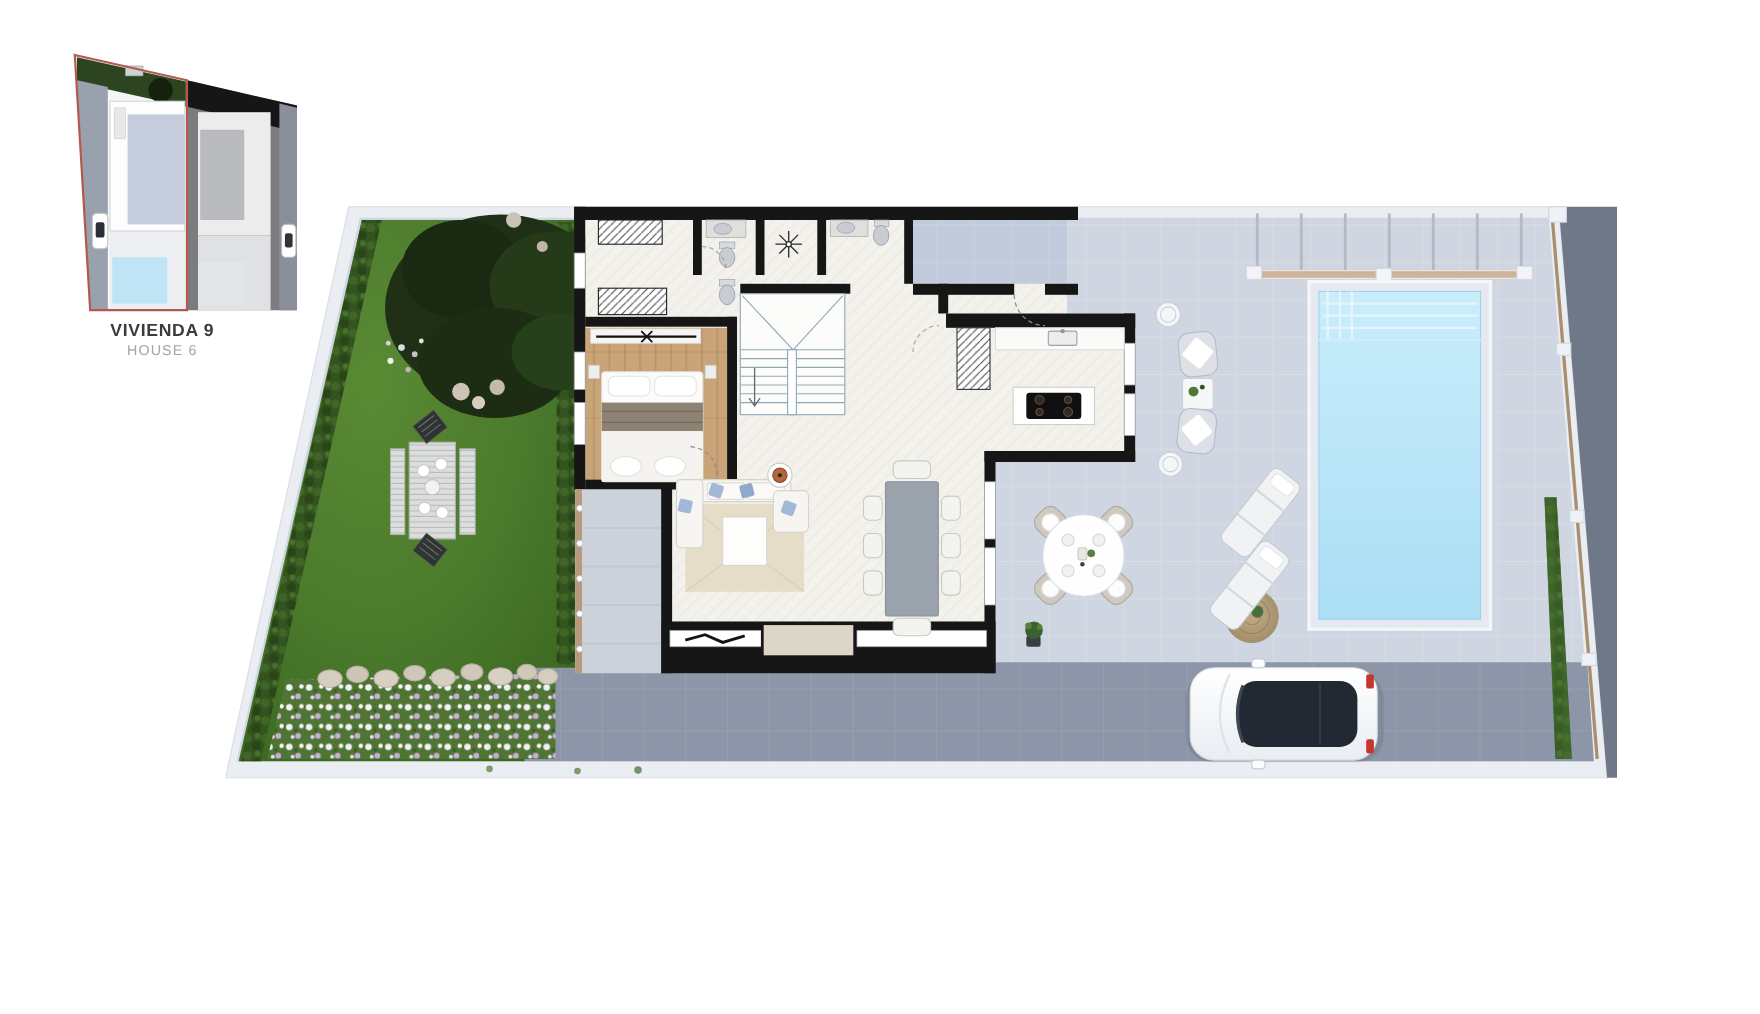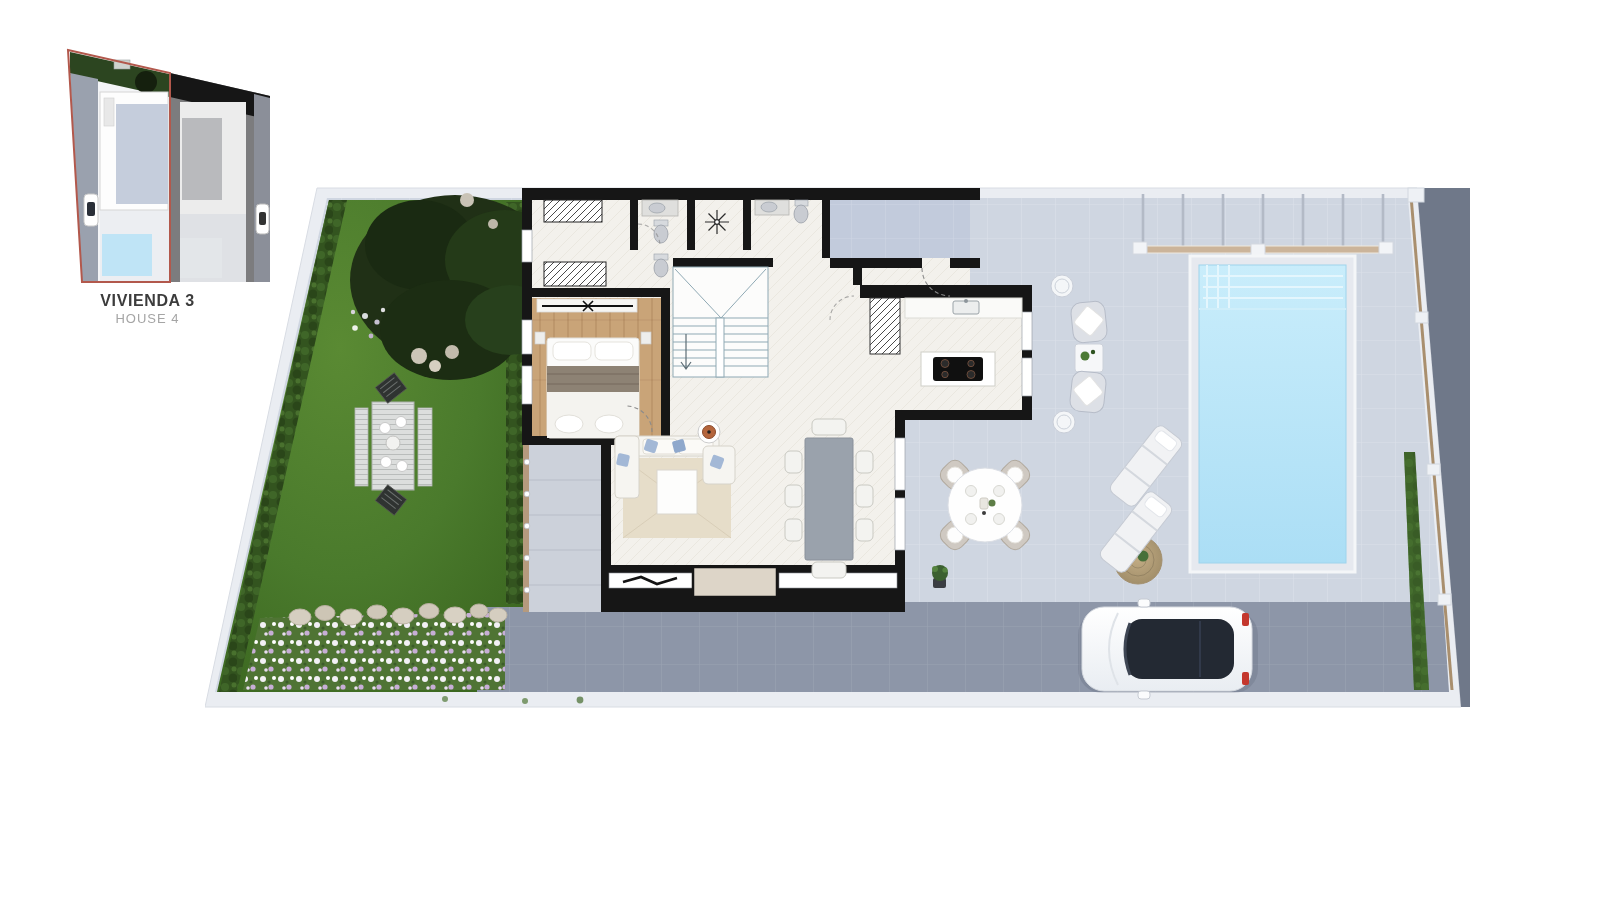--- a/index.html
+++ b/index.html
@@ -60,22 +60,22 @@
         <g>
           <rect x="26" y="158" width="14" height="32" rx="4" fill="#ffffff" stroke="#c9c9c9"></rect>
           <rect x="29" y="166" width="8" height="14" rx="2" fill="#2a2f38"></rect>
         </g>
         <polygon points="10,14 112,37 112,246 24,246" fill="none" style="stroke:var(--inset-outline)" stroke-width="2"></polygon>
       </g>
     </svg>
   </div>
 
   <div class="inset-label">
-    <div class="inset-title">VIVIENDA 3</div>
-    <div class="inset-subtitle">HOUSE 4</div>
+    <div class="inset-title">VIVIENDA 9</div>
+    <div class="inset-subtitle">HOUSE 6</div>
   </div>
 
   <div class="plan">
   <svg width="1265" height="545" viewBox="0 0 1265 545">
     <defs>
       <pattern id="grid34" width="34" height="34" patternUnits="userSpaceOnUse">
         <path d="M34 0H0V34" fill="none" stroke="rgba(255,255,255,.25)" stroke-width="1.2"></path>
       </pattern>
       <pattern id="grid38" width="38" height="38" patternUnits="userSpaceOnUse">
         <path d="M38 0H0V38" fill="none" stroke="rgba(255,255,255,.12)" stroke-width="1.2"></path>

